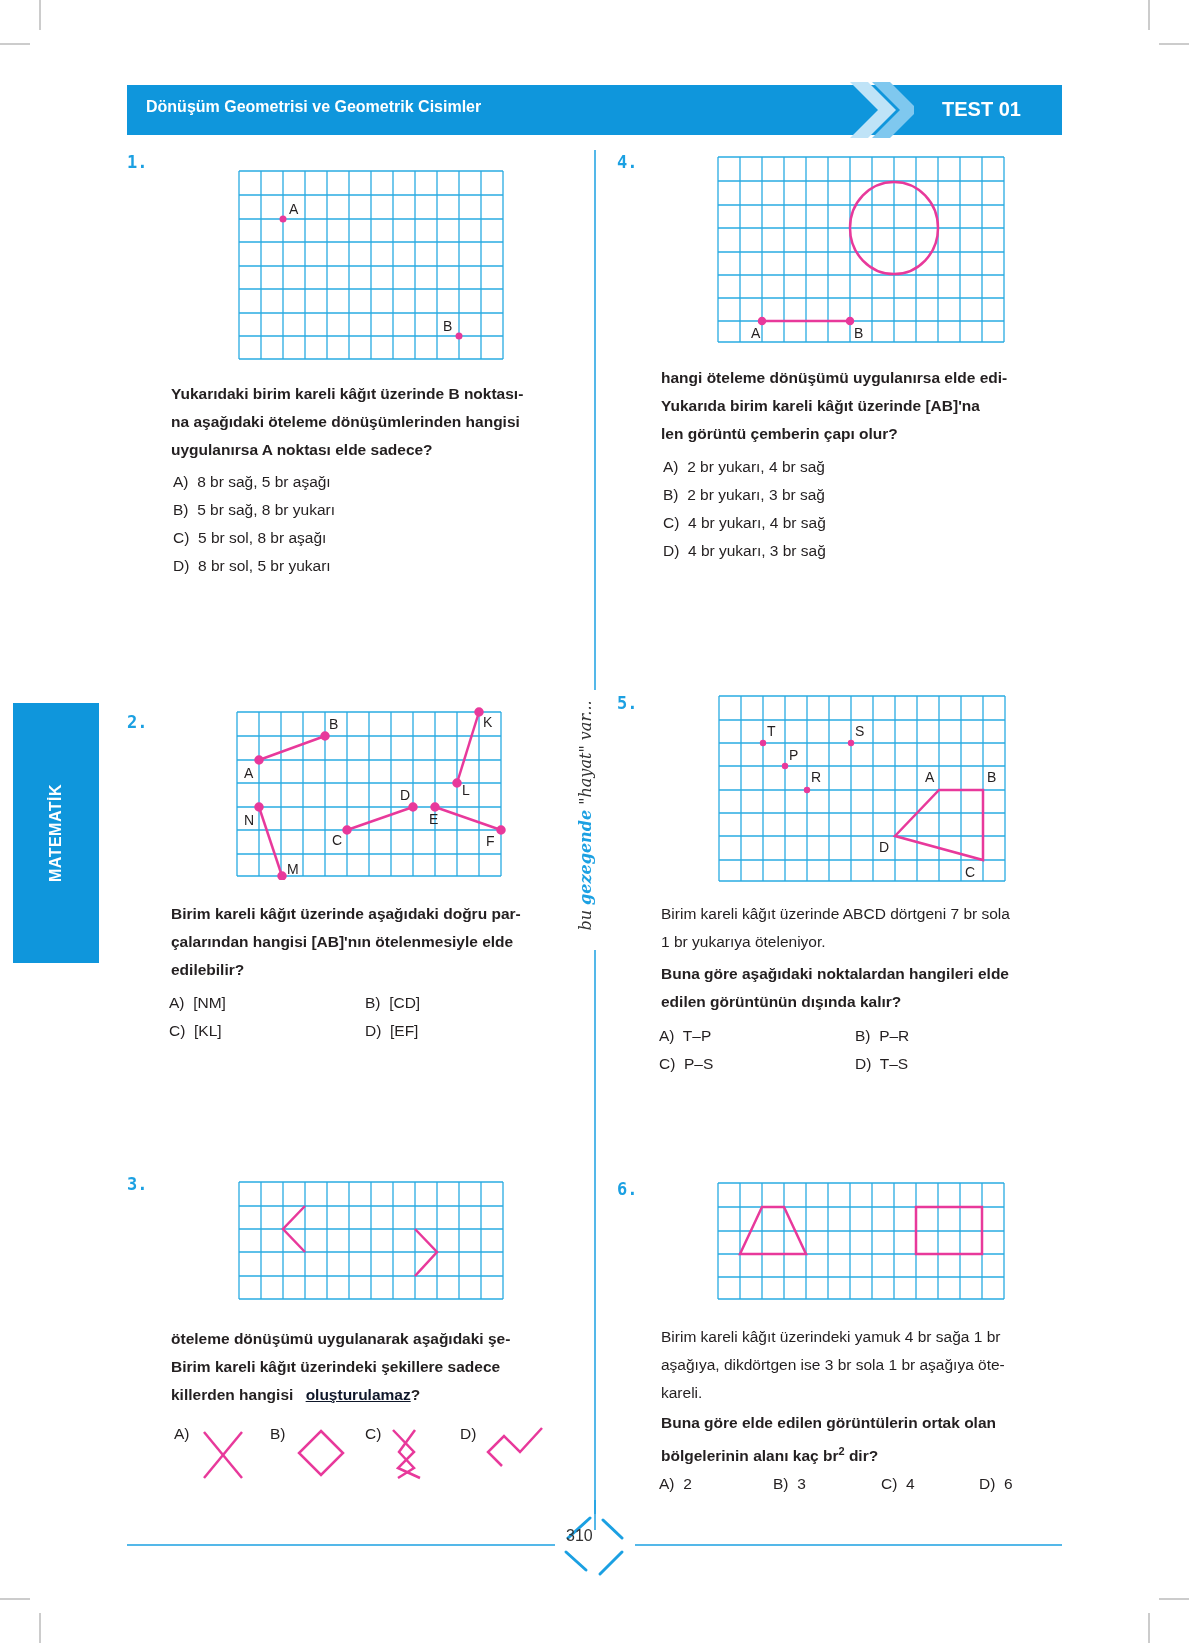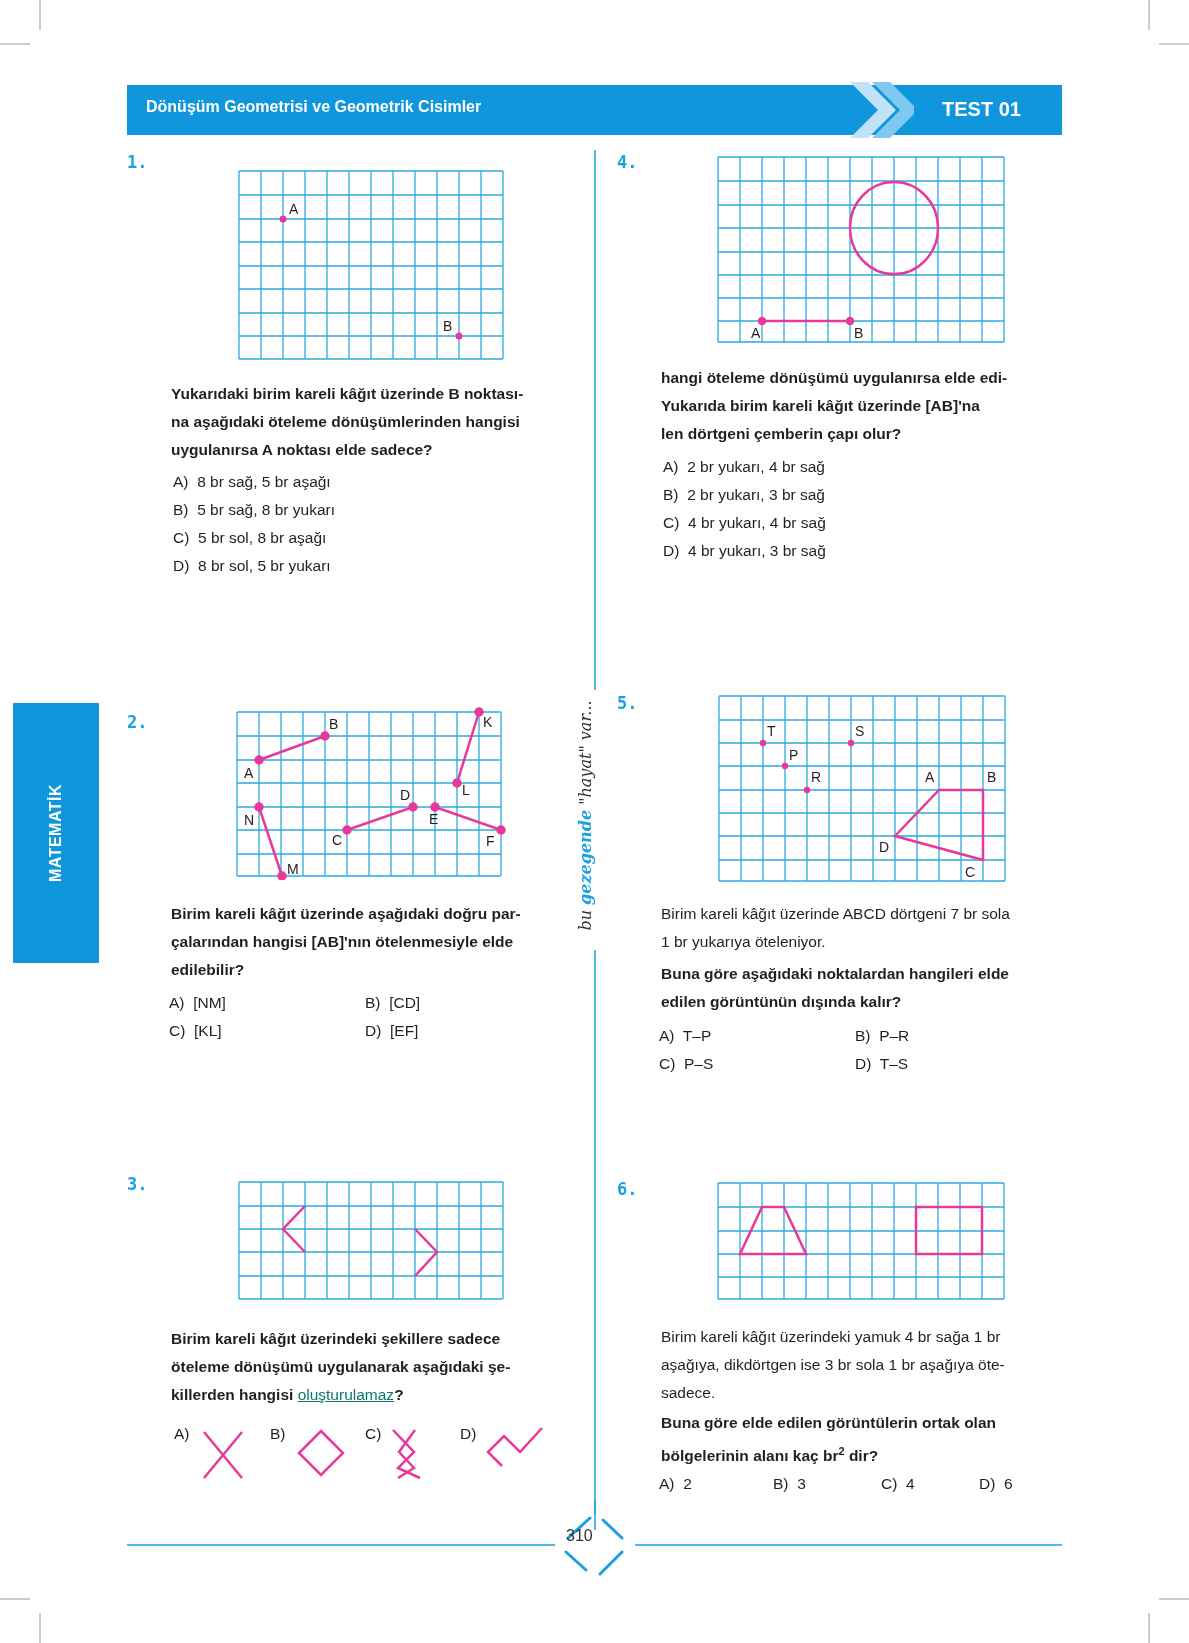--- a/index.html
+++ b/index.html
@@ -11,21 +11,21 @@
   .qnum{color:#1ba0e2;font-weight:bold;font-size:17px;font-family:"DejaVu Sans Mono",monospace;}
   .qtext{font-size:15.5px;line-height:28px;}
   .qtext.bold{font-weight:bold;}
   .opt{font-size:15.5px;line-height:28px;}
   .side-tab{left:13px;top:703px;width:86px;height:260px;background:#0f96dc;}
   .side-label{left:13px;top:703px;width:86px;height:260px;display:flex;align-items:center;justify-content:center;}
   .side-label span{transform:rotate(-90deg);color:#fff;font-weight:bold;font-size:16px;white-space:nowrap;letter-spacing:0.5px;}
   .slogan{left:560px;top:700px;width:50px;height:230px;display:flex;align-items:center;justify-content:center;}
   .slogan span{transform:rotate(-90deg);white-space:nowrap;font-family:"DejaVu Serif",serif;font-style:italic;font-size:16px;color:#333;}
   .slogan b{color:#1ba0e2;}
-  .hl{color:#0f766e;text-decoration:underline;font-weight:normal;}
+  .hl{color:#0f172a;text-decoration:underline;font-weight:bold;margin-left:8px;}
   .page-num{left:566px;top:1527px;width:60px;text-align:left;font-size:16px;color:#333;}
   svg text{font-family:"Liberation Sans",sans-serif;font-size:14px;fill:#231f20;}
 </style>
 </head>
 <body>
 
 <svg class="abs" style="left:0;top:0" width="1189" height="1643">
   <g stroke="#999" stroke-width="1">
     <line x1="40" y1="0" x2="40" y2="30"></line>
       <line x1="0" y1="44" x2="30" y2="44"></line>
@@ -197,22 +197,22 @@
       <line x1="224" y1="4" x2="224" y2="121"></line>
       <line x1="246" y1="4" x2="246" y2="121"></line>
       <line x1="268" y1="4" x2="268" y2="121"></line>
   </g>
   <g stroke="#e8399b" stroke-width="2.5" fill="none">
     <polyline points="70,28 48,51 70,74"></polyline>
     <polyline points="180,51 202,74 180,98"></polyline>
   </g>
 </svg>
 <div class="abs qtext bold" style="left:171px;top:1325px;width:400px">
+  <div>öteleme dönüşümü uygulanarak aşağıdaki şe-</div>
   <div>Birim kareli kâğıt üzerindeki şekillere sadece</div>
-  <div>öteleme dönüşümü uygulanarak aşağıdaki şe-</div>
   <div><span>killerden hangisi </span><span class="hl">oluşturulamaz</span><span>?</span></div>
 </div>
 <div class="abs opt" style="left:174px;top:1420px"><span>A)</span></div>
 <svg class="abs" style="left:200px;top:1430px" width="46" height="50">
   <g stroke="#e8399b" stroke-width="2.5">
       <line x1="4" y1="2" x2="42" y2="48"></line>
       <line x1="42" y1="2" x2="4" y2="48"></line>
     </g>
 </svg>
 <div class="abs opt" style="left:270px;top:1420px"><span>B)</span></div>
@@ -263,21 +263,21 @@
     <line x1="48" y1="171" x2="136" y2="171"></line>
       <circle cx="48" cy="171" r="3"></circle>
       <circle cx="136" cy="171" r="3"></circle>
   </g>
   <text x="37" y="188">A</text>
   <text x="140" y="188">B</text>
 </svg>
 <div class="abs qtext bold" style="left:661px;top:364px;width:402px;text-align:justify">
   <div>hangi öteleme dönüşümü uygulanırsa elde edi-</div>
   <div>Yukarıda birim kareli kâğıt üzerinde [AB]'na</div>
-  <div>len dörtgeni çemberin çapı olur?</div>
+  <div>len görüntü çemberin çapı olur?</div>
 </div>
 <div class="abs opt" style="left:663px;top:453px;width:380px">
   <div><span>A)</span>&nbsp; <span>2 br yukarı, 4 br sağ</span></div>
   <div><span>B)</span>&nbsp; <span>2 br yukarı, 3 br sağ</span></div>
   <div><span>C)</span>&nbsp; <span>4 br yukarı, 4 br sağ</span></div>
   <div><span>D)</span>&nbsp; <span>4 br yukarı, 3 br sağ</span></div>
 </div>
 
 <div class="abs qnum" style="left:617px;top:693px">5.</div>
 <svg class="abs" style="left:715px;top:692px" width="296" height="195">
@@ -366,21 +366,21 @@
       <line x1="290" y1="5" x2="290" y2="121"></line>
   </g>
   <g stroke="#e8399b" stroke-width="2.5" fill="none">
     <polygon points="48,29 70,29 92,76 26,76"></polygon>
     <rect x="202" y="29" width="66" height="47"></rect>
   </g>
 </svg>
 <div class="abs qtext" style="left:661px;top:1323px;width:410px">
   <div>Birim kareli kâğıt üzerindeki yamuk 4 br sağa 1 br</div>
   <div>aşağıya, dikdörtgen ise 3 br sola 1 br aşağıya öte-</div>
-  <div>sadece.</div>
+  <div>kareli.</div>
 </div>
 <div class="abs qtext bold" style="left:661px;top:1409px;width:410px">
   <div>Buna göre elde edilen görüntülerin ortak olan</div>
   <div><span>bölgelerinin alanı kaç br</span><sup style="font-size:11px">2</sup><span> dir?</span></div>
 </div>
 <div class="abs opt" style="left:659px;top:1470px;width:420px;display:flex">
   <div style="width:114px"><span>A)</span>&nbsp; <span>2</span></div>
   <div style="width:108px"><span>B)</span>&nbsp; <span>3</span></div>
   <div style="width:98px"><span>C)</span>&nbsp; <span>4</span></div>
   <div><span>D)</span>&nbsp; <span>6</span></div>

